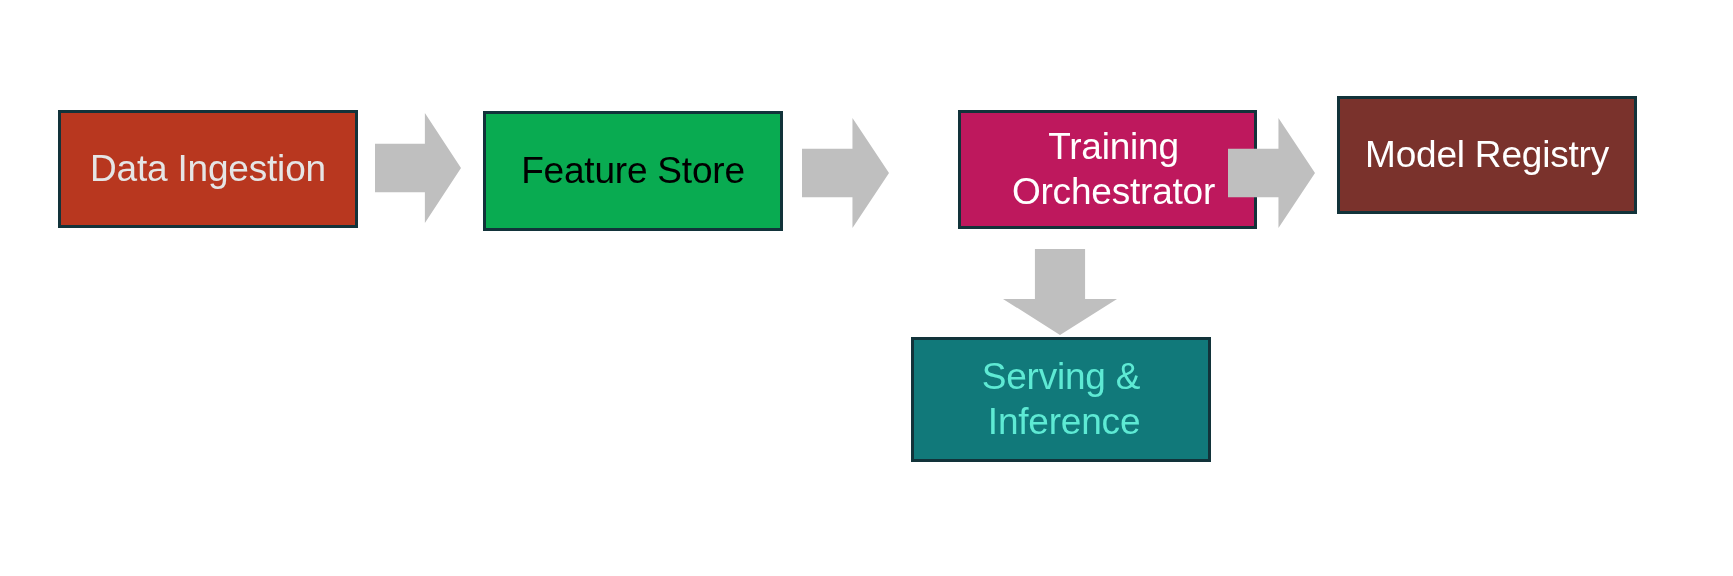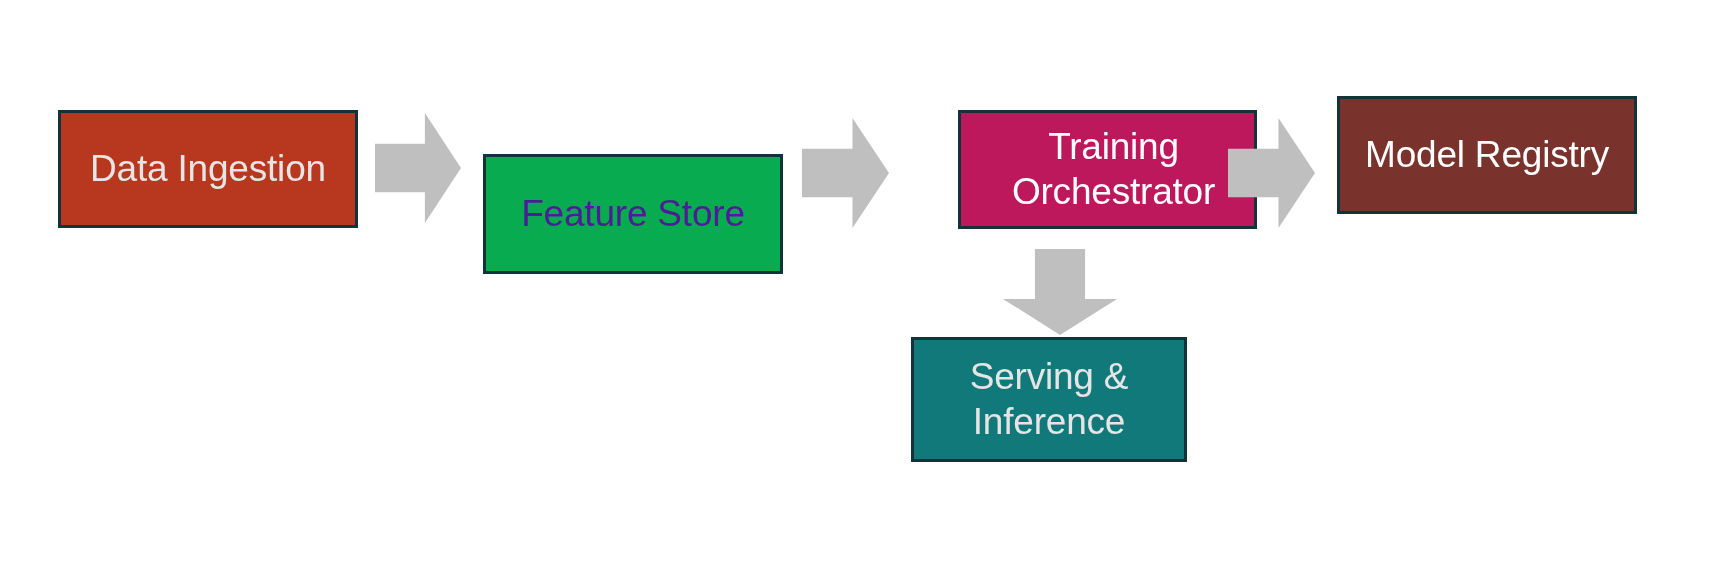--- a/index.html
+++ b/index.html
@@ -51,34 +51,34 @@
 </style>
 </head>
 <body>
 
 <div id="canvas" style="background: rgb(255, 255, 255);">
 
   <div class="node" id="node-0" style="left: 58px; top: 110px; width: 300px; height: 118px; background: rgb(184, 55, 31); border-color: rgb(18, 51, 58); color: #e5e5e5;">
     <span class="node-label">Data Ingestion</span>
   </div>
 
-  <div class="node" id="node-1" style="left: 483px; top: 111px; width: 300px; height: 120px; background: rgb(9, 171, 81); border-color: rgb(18, 51, 58); color: #4c1d95; margin-top: 43px;">
+  <div class="node" id="node-1" style="left: 483px; top: 111px; width: 300px; height: 120px; background: rgb(9, 171, 81); border-color: rgb(18, 51, 58); color: #000000;">
     <span class="node-label">Feature Store</span>
   </div>
 
   <div class="node" id="node-2" style="left: 958px; top: 110px; width: 299px; height: 119px; background: #be185d; border-color: rgb(18, 51, 58); color: rgb(255, 255, 255); padding-left: 12px;">
     <span class="node-label">Training
 Orchestrator</span>
   </div>
 
   <div class="node" id="node-3" style="left: 1337px; top: 96px; width: 300px; height: 118px; background: rgb(122, 50, 44); border-color: rgb(18, 51, 58); color: rgb(255, 255, 255);">
     <span class="node-label">Model Registry</span>
   </div>
 
-  <div class="node" id="node-4" style="left: 911px; top: 337px; width: 276px; height: 125px; background: rgb(17, 121, 122); border-color: rgb(18, 51, 58); color: #e5e5e5;">
+  <div class="node" id="node-4" style="left: 911px; top: 337px; width: 300px; height: 125px; background: rgb(17, 121, 122); border-color: rgb(18, 51, 58); color: #5eead4; text-align: right;">
     <span class="node-label">Serving &amp;
 Inference</span>
   </div>
 
   <div class="arrow" id="arrow-0" style="left: 375px; top: 113px; width: 86px; height: 110px;">
     <svg viewBox="0 0 100 100" preserveAspectRatio="none">
       <polygon points="0,28 58,28 58,0 100,50 58,100 58,72 0,72" fill="#bfbfbf"></polygon>
     </svg>
   </div>
 

